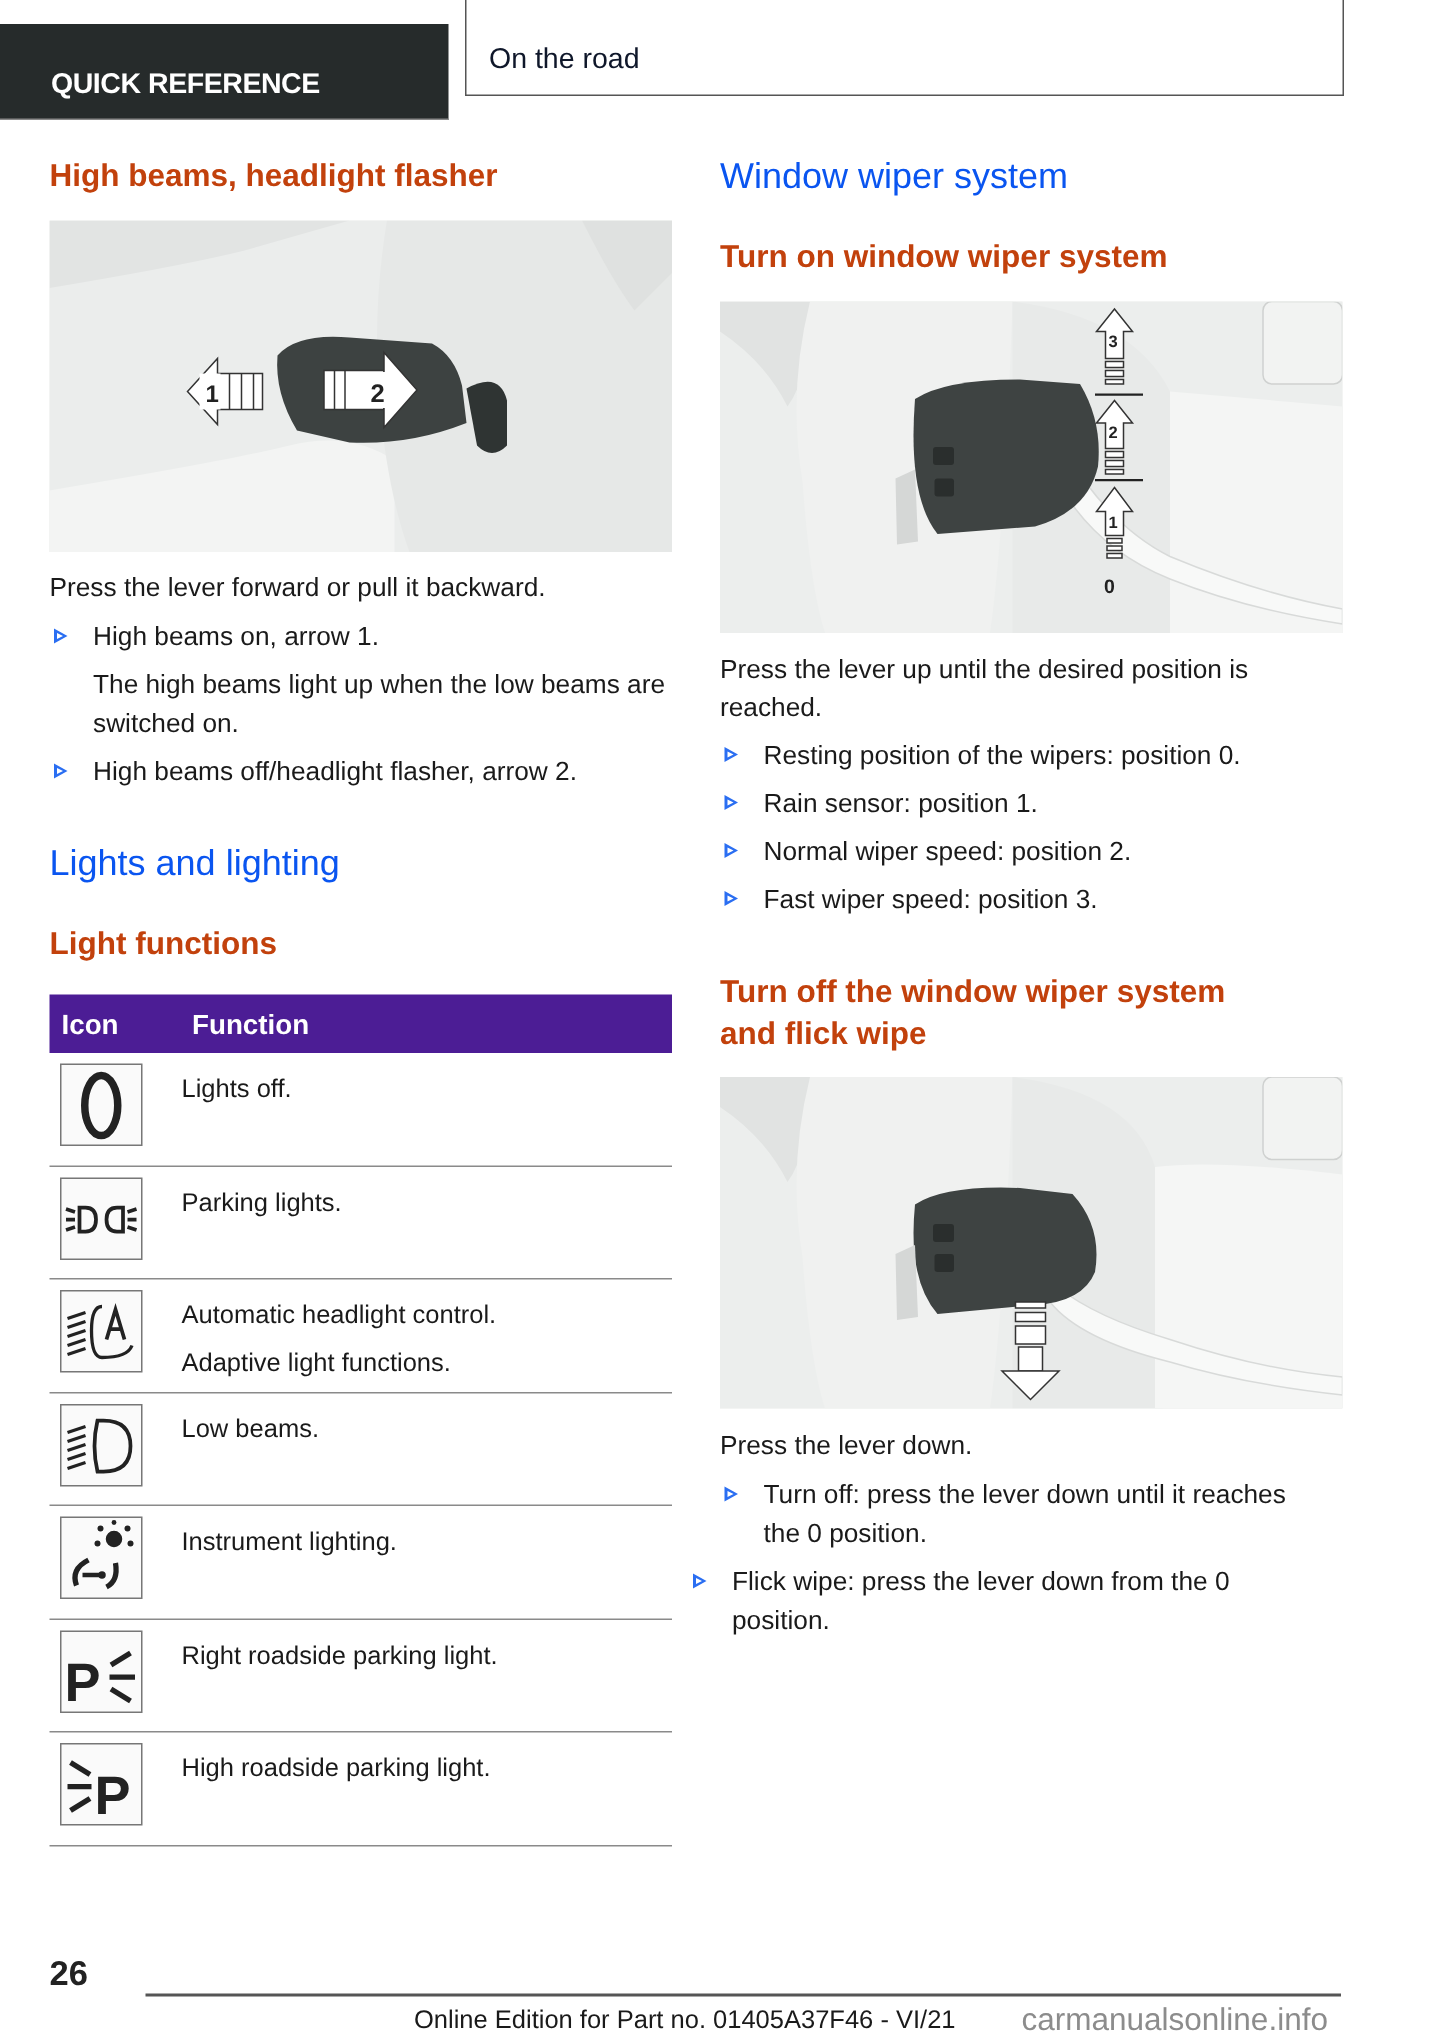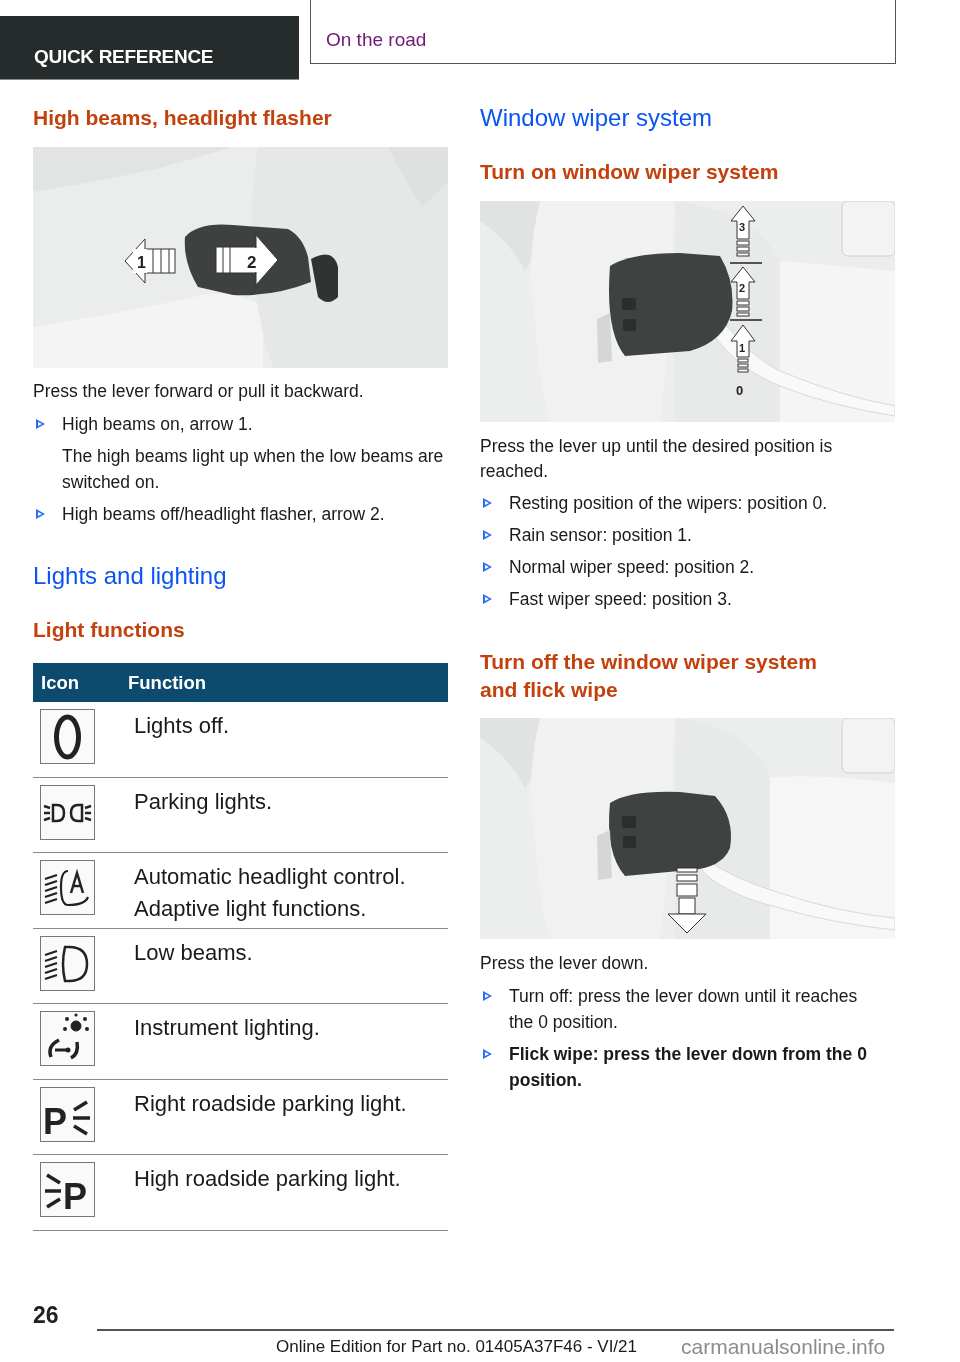--- a/index.html
+++ b/index.html
@@ -2,39 +2,39 @@
 <html><head>
 <meta charset="utf-8">
 <style>
   * { box-sizing: border-box; margin: 0; padding: 0; }
   html, body { width: 960px; height: 1362px; background: #fff; overflow: hidden; }
   body { position: relative; font-family: "Liberation Sans", sans-serif; color: #1a1a1a; }
 
   .hdr-left { position: absolute; left: 0; top: 16px; width: 299px; height: 64px; background: #262b2b; border-bottom: 1px solid #8a8a8a; padding-left: 13px; }
   .hdr-left span { position: absolute; left: 34px; top: 30px; color: #fff; font-weight: bold; font-size: 19px; letter-spacing: -0.3px; }
   .hdr-right { position: absolute; left: 310px; top: -2px; width: 586px; height: 66px; border: 1px solid #555; border-top: none; background: #fff; }
-  .hdr-right span { position: absolute; left: 15px; top: 31px; font-size: 19px; color: #701a75; }
+  .hdr-right span { position: absolute; left: 15px; top: 31px; font-size: 19px; color: #0f172a; }
 
   .h2 { position: absolute; font-weight: normal; font-size: 24px; color: #0a55f0; white-space: nowrap; }
   .h3 { position: absolute; font-weight: bold; font-size: 21px; color: #c2410c; line-height: 28px; }
   .p  { position: absolute; font-size: 17.5px; line-height: 25px; color: #1a1a1a; }
   .li { position: absolute; font-size: 17.5px; line-height: 26px; padding-left: 29px; color: #1a1a1a; }
   .li .tri { position: absolute; left: 3px; top: 8px; width: 0; height: 0; border-top: 5px solid transparent; border-bottom: 5px solid transparent; border-left: 9px solid #2a6ef2; }
   .li .tri::after { content: ""; position: absolute; left: -7px; top: -2.3px; border-top: 2.3px solid transparent; border-bottom: 2.3px solid transparent; border-left: 4px solid #fff; }
 
   .fig { position: absolute; background: #e9ebea; overflow: hidden; }
   .fig svg { display: block; }
 
   .tbl { position: absolute; left: 33px; top: 663px; width: 415px; }
-  .thead { height: 39px; background: #0c4a6e; color: #fff; font-weight: bold; font-size: 18.5px; position: relative; }
+  .thead { height: 39px; background: #4c1d95; color: #fff; font-weight: bold; font-size: 18.5px; position: relative; }
   .thead .c1 { position: absolute; left: 8px; top: 9px; }
   .thead .c2 { position: absolute; left: 95px; top: 9px; }
   .trow { position: relative; height: 75.5px; border-bottom: 1.5px solid #8a8a8a; }
   .trow .ico { position: absolute; left: 7px; top: 7px; width: 55px; height: 55px; border: 1px solid #777; background: #fafafa; }
-  .trow .txt { position: absolute; left: 101px; top: 8px; font-size: 22px; line-height: 32px; }
+  .trow .txt { position: absolute; left: 88px; top: 8px; font-size: 17px; line-height: 32px; }
 
   .pagenum { position: absolute; left: 33px; top: 1302px; font-weight: bold; font-size: 23px; color: #222; }
   .footline { position: absolute; left: 97px; top: 1329px; width: 797px; height: 2px; background: #555; }
   .footer { position: absolute; left: 276px; top: 1337px; font-size: 17px; color: #1a1a1a; white-space: nowrap; }
   .wm { position: absolute; left: 681px; top: 1335px; font-size: 21px; color: #8c8c8c; white-space: nowrap; }
 </style>
 </head>
 <body>
 
 <div class="hdr-left">
@@ -312,21 +312,21 @@
     </svg>
   </div>
 
   <div class="p" style="left:480px;top:951px;text-align:right;">Press the lever down.</div>
 
   <div class="li" style="left:480px;top:983px;width:420px;">
     <span class="tri"></span>
     <div>Turn off: press the lever down until it reaches</div>
     <div>the 0 position.</div>
   </div>
-  <div class="li" style="left:480px;top:1041px;width:420px;font-weight:bold;">
+  <div class="li" style="left:459px;top:1041px;width:420px;">
     <span class="tri"></span>
     <div>Flick wipe: press the lever down from the 0</div>
     <div>position.</div>
   </div>
 </div>
 
 <div class="pagenum">26</div>
 <div class="footline"></div>
 <div class="footer">Online Edition for Part no. 01405A37F46 - VI/21</div>
 <div class="wm">carmanualsonline.info</div>

